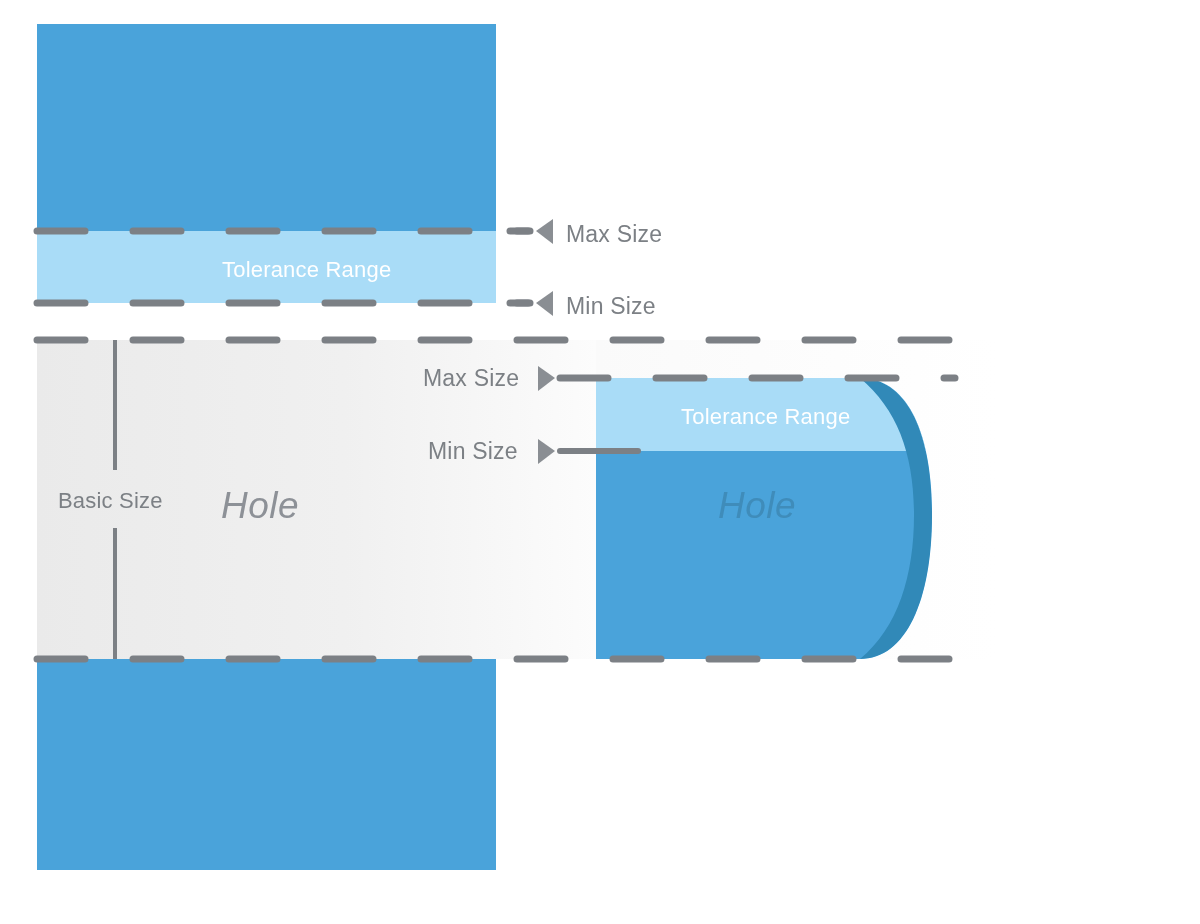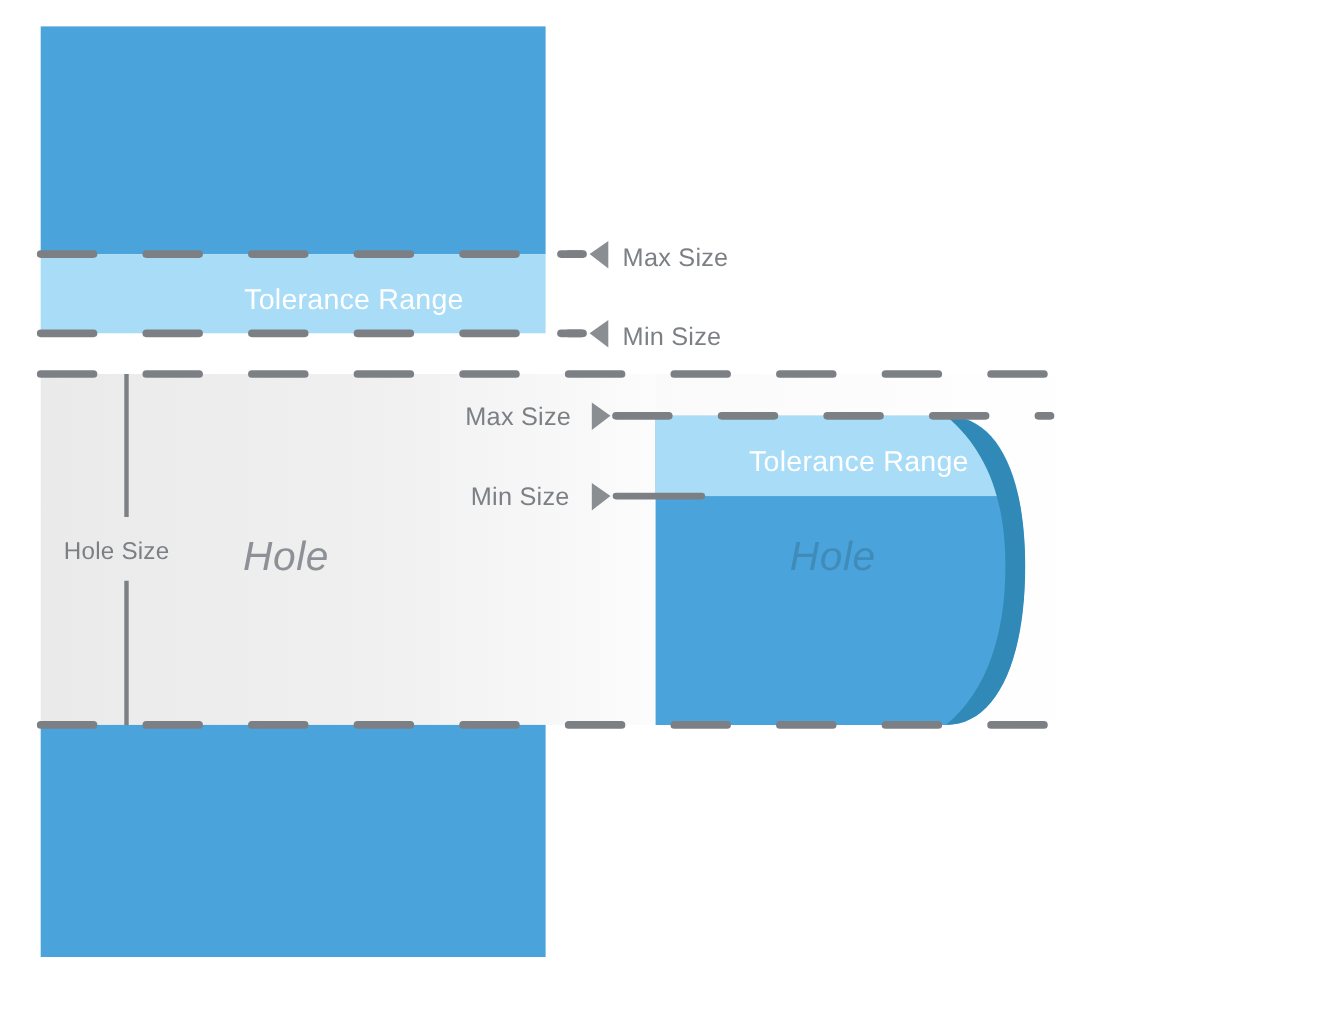--- a/index.html
+++ b/index.html
@@ -58,21 +58,21 @@
   }
   .lbl-shaft-name {
     left: 718px;
     top: 487px;
     color: #3f8cba;
   }
   .lbl-tol {
     position: absolute;
     color: #ffffff;
     font-family: "Liberation Sans", sans-serif;
-    font-size: 26px;
+    font-size: 22px;
     line-height: 1;
     white-space: nowrap;
     letter-spacing: 0.2px;
   }
   .lbl-tol-hole { left: 222px; top: 259px; }
   .lbl-tol-shaft { left: 681px; top: 406px; }
 </style>
 </head>
 <body>
 
@@ -136,21 +136,21 @@
     <line x1="115" y1="340" x2="115" y2="470" stroke="#7c8085" stroke-width="4" stroke-linecap="butt"></line>
     <line x1="115" y1="528" x2="115" y2="659" stroke="#7c8085" stroke-width="4" stroke-linecap="butt"></line>
   </svg>
 
   <div class="lbl lbl-hole-max">Max Size</div>
   <div class="lbl lbl-hole-min">Min Size</div>
 
   <div class="lbl lbl-shaft-max">Max Size</div>
   <div class="lbl lbl-shaft-min">Min Size</div>
 
-  <div class="lbl lbl-basic">Hole Size</div>
+  <div class="lbl lbl-basic">Basic Size</div>
 
   <div class="lbl-part-name lbl-hole-name">Hole</div>
   <div class="lbl-part-name lbl-shaft-name">Hole</div>
 
   <div class="lbl-tol lbl-tol-hole">Tolerance Range</div>
   <div class="lbl-tol lbl-tol-shaft">Tolerance Range</div>
 
 </div>
 
 </body></html>

